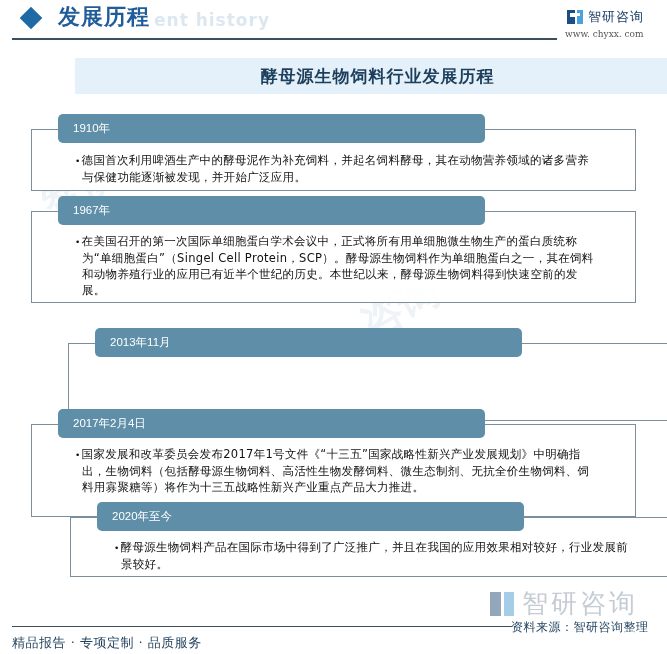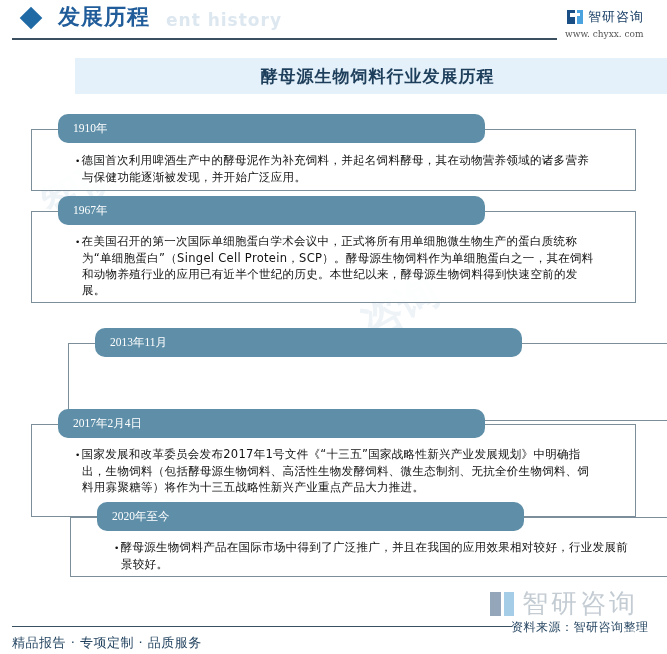--- a/index.html
+++ b/index.html
@@ -18,21 +18,21 @@
   .diamond {
     position: absolute; left: 23px; top: 10px; width: 16px; height: 16px;
     background: #1f6aa5; transform: rotate(45deg);
   }
   .header-title {
     position: absolute; left: 58px; top: 2px;
     font-family: "DejaVu Serif", "Liberation Serif", serif;
     font-size: 22px; color: #1f5c99; font-weight: bold; letter-spacing: 1px;
   }
   .header-ghost {
-    position: absolute; left: 166px; top: 10px;
+    position: absolute; left: 154px; top: 10px;
     font-size: 17px; color: #dde7f0; font-weight: bold; letter-spacing: 1px;
   }
   .header-line {
     position: absolute; left: 12px; top: 38px; width: 545px; height: 2px; background: #3a4f5f;
   }
   .logo { position: absolute; left: 567px; top: 8px; display: flex; align-items: center; }
   .logo-mark { width: 16px; height: 14px; position: relative; margin-right: 5px; }
   .logo-mark .a { position: absolute; left: 0; top: 0; width: 8px; height: 14px; background: #1a4f86; }
   .logo-mark .b { position: absolute; left: 3px; top: 3px; width: 5px; height: 4px; background: #fff; }
   .logo-mark .c { position: absolute; left: 10px; top: 0; width: 6px; height: 14px; background: #4aa3df; }
@@ -53,23 +53,23 @@
     font-size: 17px; font-weight: bold; color: #1e3f5c; letter-spacing: 1px;
   }
 
   .event { position: absolute; left: 31px; width: 605px; }
   .event .box {
     position: absolute; left: 0; width: 605px;
     border: 1px solid #7b8e99; background: rgba(255,255,255,0.85);
   }
   .event .pill {
     position: absolute; left: 27px; top: 0; width: 427px; height: 29px;
-    background: #5f8fa8; border-radius: 10px;
+    background: #5f8fa8; border-radius: 5px;
     color: #ffffff; font-size: 11.5px; padding-left: 15px; line-height: 29px;
-    font-family: Liberation Serif, serif;
+    font-family: Liberation Sans, sans-serif;
   }
   .event .text {
     position: absolute; left: 44px; width: 520px;
     font-size: 11.5px; line-height: 16px; color: #111; letter-spacing: 0.3px;
     padding-left: 7px; text-indent: -7px;
   }
   .event .text::before { content: "•"; font-size: 9px; margin-right: 1px; }
 
   .footer-line { position: absolute; left: 12px; top: 626px; width: 500px; height: 1px; background: #3a4f5f; }
   .footer-left { position: absolute; left: 12px; top: 634px; font-size: 13px; color: #1e3f5c; letter-spacing: 0.5px; }

